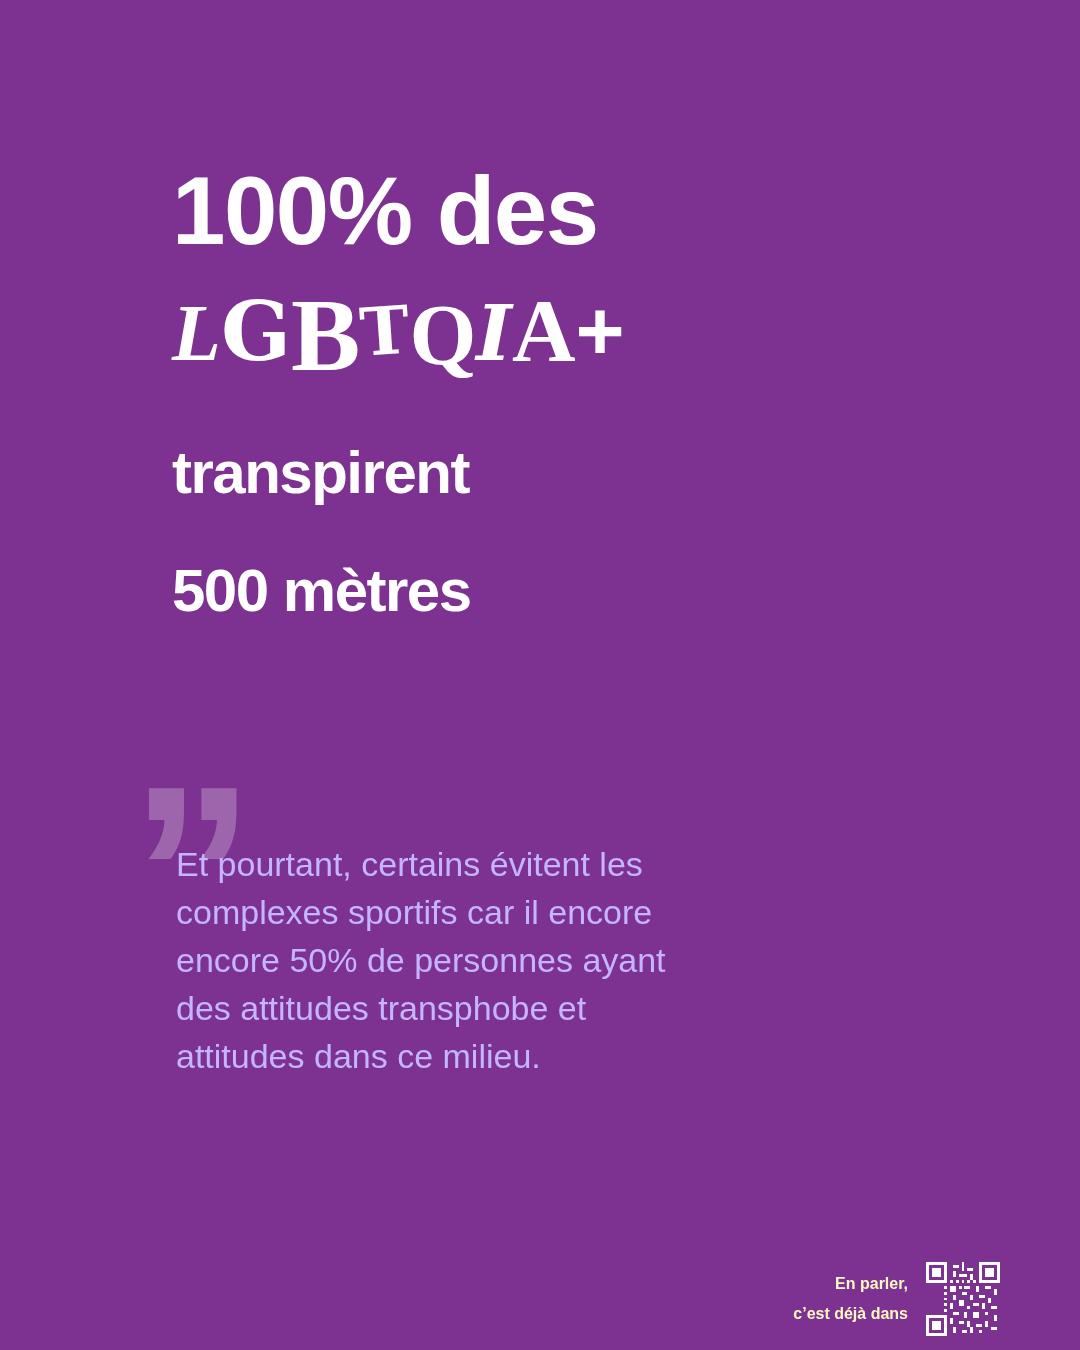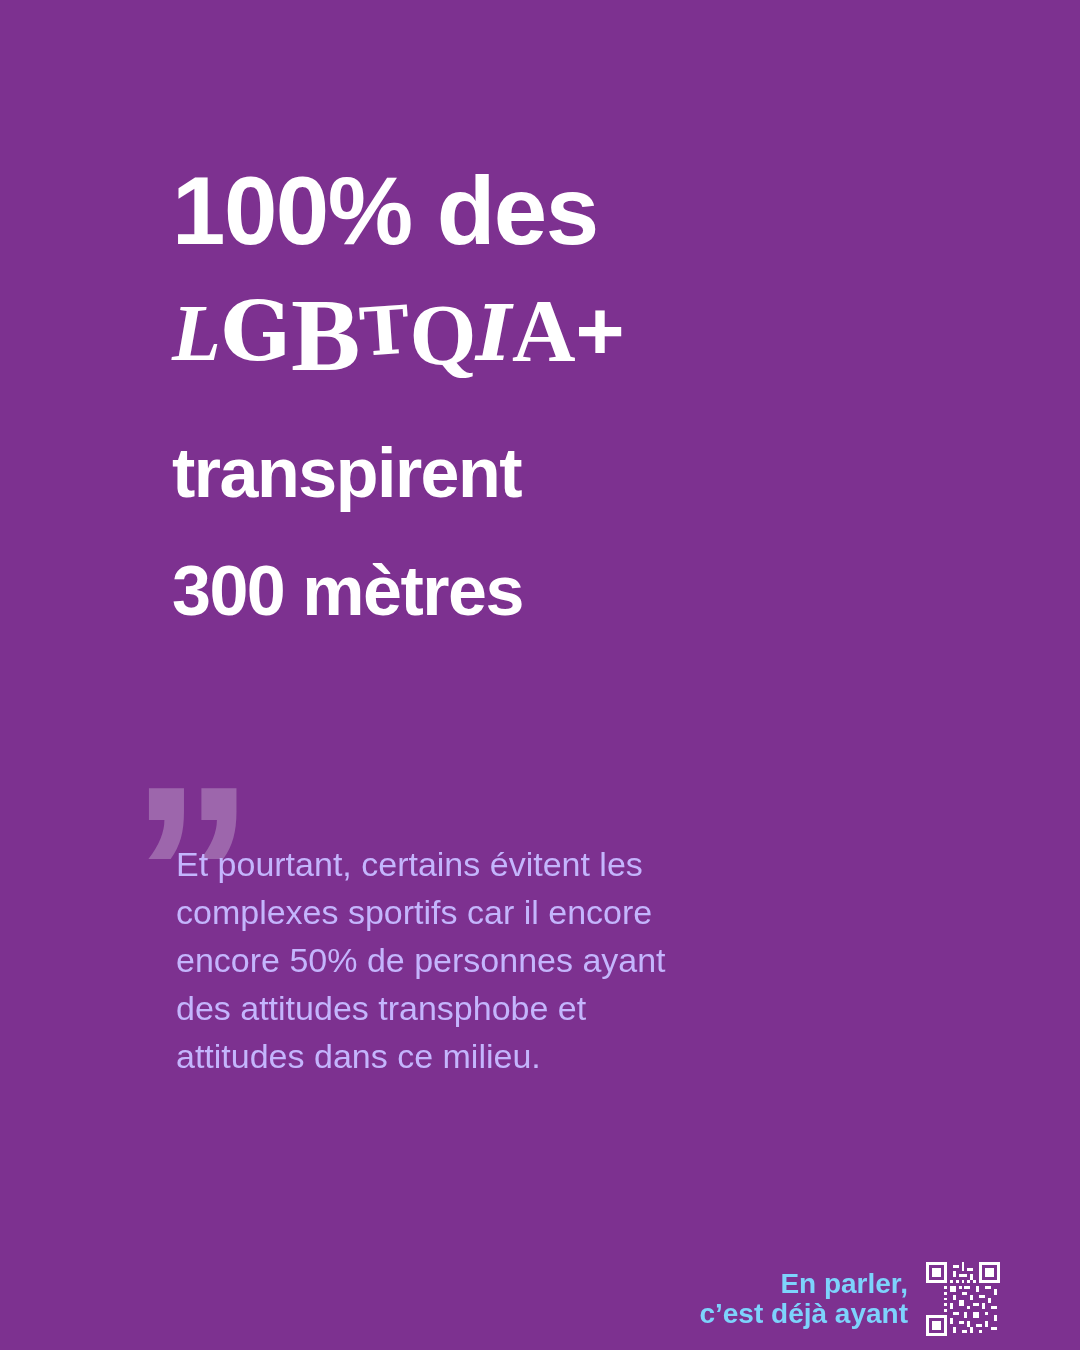--- a/index.html
+++ b/index.html
@@ -27,21 +27,21 @@
   .headline {
     position: absolute;
     left: 172px;
     top: 104px;
     width: 820px;
     color: #ffffff;
   }
 
   .hl-line {
     font-weight: 700;
-    font-size: 70px;
+    font-size: 60px;
     line-height: 118px;
     letter-spacing: -1.5px;
     white-space: nowrap;
   }
 
   .hl-line-1 { font-size: 96px; }
 
   
   .acronym {
     line-height: 118px;
@@ -134,23 +134,23 @@
   .footer {
     position: absolute;
     right: 80px;
     bottom: 62px;
     display: flex;
     align-items: center;
     gap: 18px;
   }
   .footer-text {
     text-align: right;
-    color: #7dd3fc;
-    font-weight: 700;
-    font-size: 28px;
+    color: #fef9c3;
+    font-weight: 700;
+    font-size: 16px;
     line-height: 30px;
   }
   .qr {
     width: 74px;
     height: 74px;
     background: #7d3190;
     display: block;
   }
 </style>
 </head>
@@ -162,38 +162,38 @@
 
     <div class="hl-line hl-line-1">100% des</div>
 
     <div class="acronym">
       <span class="ac-L">L</span><span class="ac-G">G</span><span class="ac-B">B</span><span class="ac-T">T</span><span class="ac-Q">Q</span><span class="ac-I">I</span><span class="ac-A">A</span><span class="ac-plus">+</span>
     </div>
 
     <div class="hl-line">transpirent</div>
 
 
-    <div class="hl-line">300 mètres</div>
+    <div class="hl-line">500 mètres</div>
   </div>
 
   <div class="quote-wrap">
     <div class="quote-mark">”</div>
     <div class="quote-text">
       <div>Et pourtant, certains évitent les</div>
       <div>complexes sportifs car il encore</div>
       <div>encore 50% de personnes ayant</div>
       <div>des attitudes transphobe et</div>
       <div>attitudes dans ce milieu.</div>
     </div>
   </div>
 
   <div class="footer">
     <div class="footer-text">
       <div>En parler,</div>
-      <div>c’est déjà ayant</div>
+      <div>c’est déjà dans</div>
     </div>
 
     <svg class="qr" viewBox="0 0 25 25" shape-rendering="crispEdges">
       <rect x="0" y="0" width="25" height="25" fill="#7d3190"></rect>
       <g fill="#ffffff">
 
         <rect x="0" y="0" width="7" height="1"></rect>
           <rect x="0" y="6" width="7" height="1"></rect>
         <rect x="0" y="0" width="1" height="7"></rect>
           <rect x="6" y="0" width="1" height="7"></rect>

